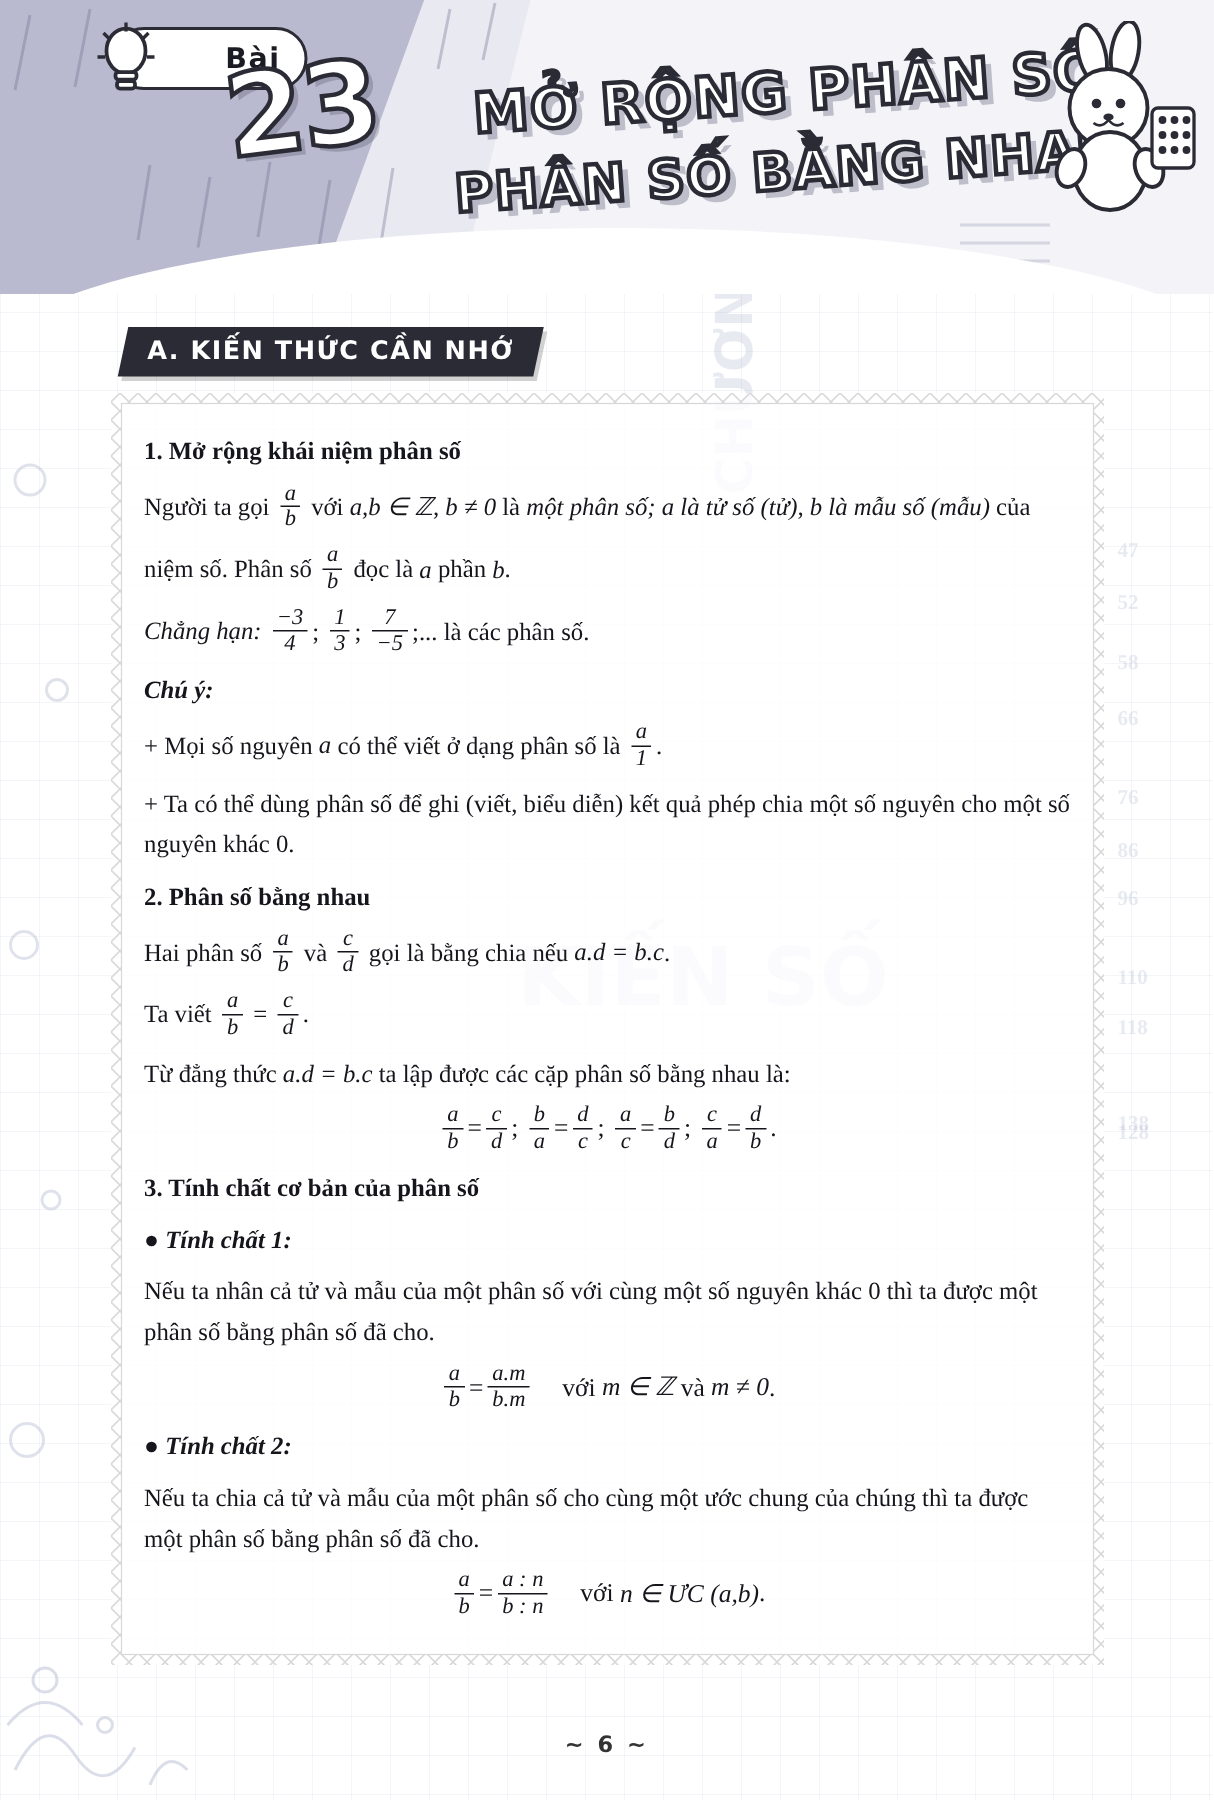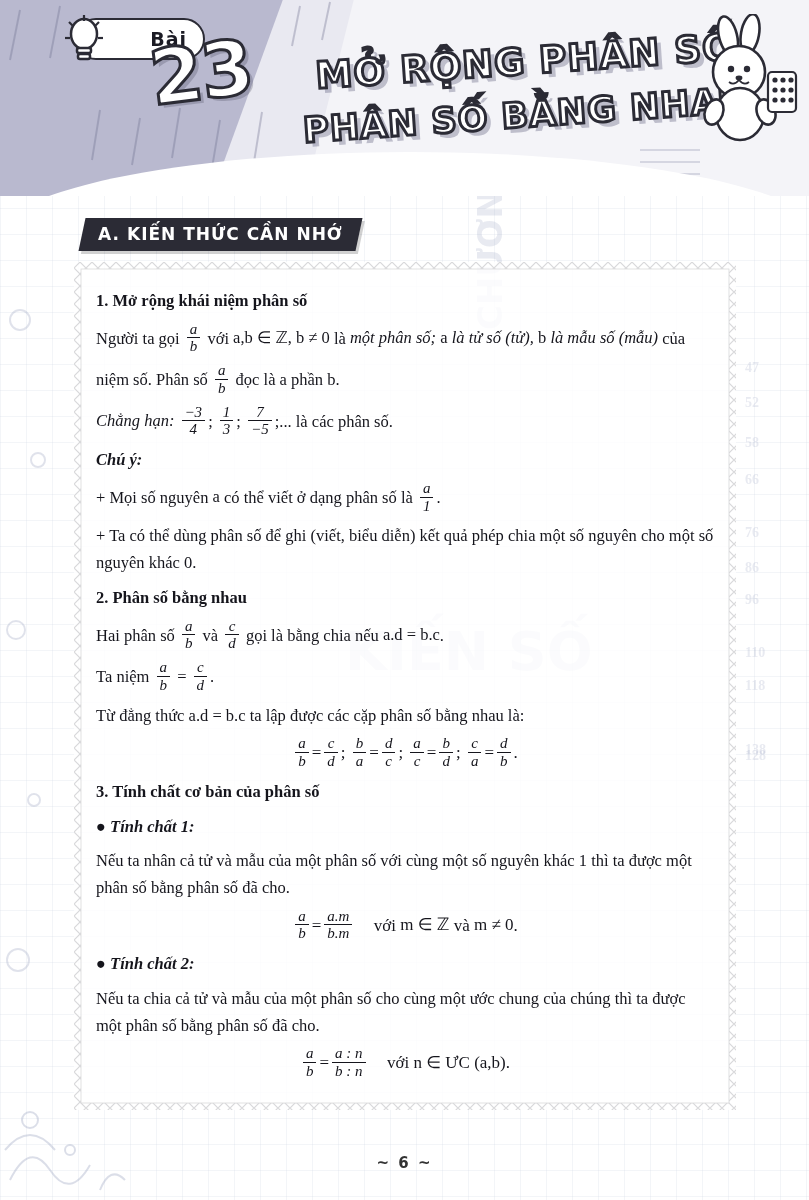--- a/index.html
+++ b/index.html
@@ -145,21 +145,21 @@
     vertical-align:middle;
     text-align:center;
     font-style:italic;
     line-height:1.05;
     margin:0 3px;
     position:relative;
     top:-1px;
   }
   .frac .num{display:block;padding:0 3px;font-size:15px;}
   .frac .den{display:block;border-top:1.3px solid #15151c;padding:1px 3px 0 3px;font-size:15px;}
-  .eq{margin-top:40px;}
+  .eq{font-style:italic;margin-top:40px;}
   .big-eq{font-size:17px;}
   .eqline{margin:10px 0;text-align:center;}
   .sep{display:inline-block;width:10px;}
   
   .footer{
     position:absolute;left:0;bottom:28px;width:809px;text-align:center;
     font-family:"DejaVu Sans", sans-serif;
     font-size:15px;font-weight:bold;color:#333;
     letter-spacing:2px;
   }
@@ -368,21 +368,21 @@
         <span>và</span>
         <span class="frac">
           <span class="num">c</span>
           <span class="den">d</span>
         </span>
         <span>gọi là bằng chia nếu</span>
         <span class="eq">a.d = b.c</span><span>.</span>
       </p>
 
       <p>
-        <span>Ta niệm</span>
+        <span>Ta viết</span>
         <span class="frac">
           <span class="num">a</span>
           <span class="den">b</span>
         </span>
         <span>=</span>
         <span class="frac">
           <span class="num">c</span>
           <span class="den">d</span>
         </span><span>.</span>
       </p>
@@ -420,21 +420,21 @@
           <span class="den">a</span>
         </span>=<span class="frac">
           <span class="num">d</span>
           <span class="den">b</span>
         </span>.
       </p>
 
       <p class="h">3. Tính chất cơ bản của phân số</p>
 
       <p class="bullet">● Tính chất 1:</p>
-      <p>Nếu ta nhân cả tử và mẫu của một phân số với cùng một số nguyên khác 1 thì ta được một phân số bằng phân số đã cho.</p>
+      <p>Nếu ta nhân cả tử và mẫu của một phân số với cùng một số nguyên khác 0 thì ta được một phân số bằng phân số đã cho.</p>
       <p class="eqline big-eq">
         <span class="frac">
           <span class="num">a</span>
           <span class="den">b</span>
         </span>=<span class="frac">
           <span class="num">a.m</span>
           <span class="den">b.m</span>
         </span>
         <span class="sep"></span>
         <span>với</span>

